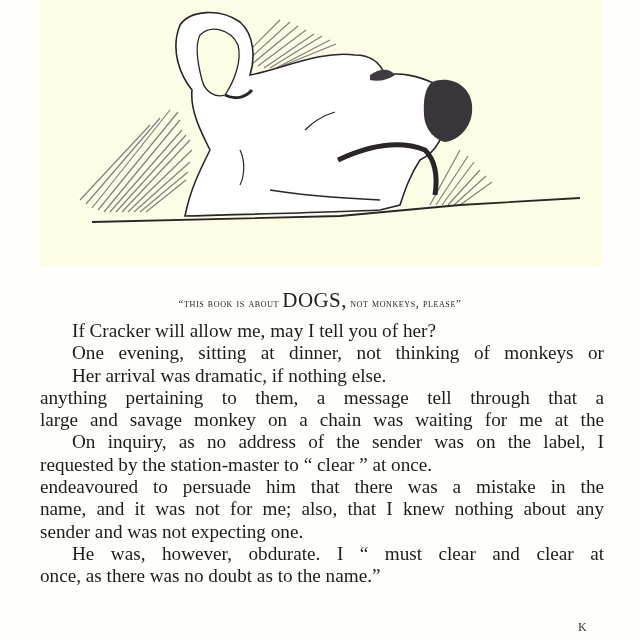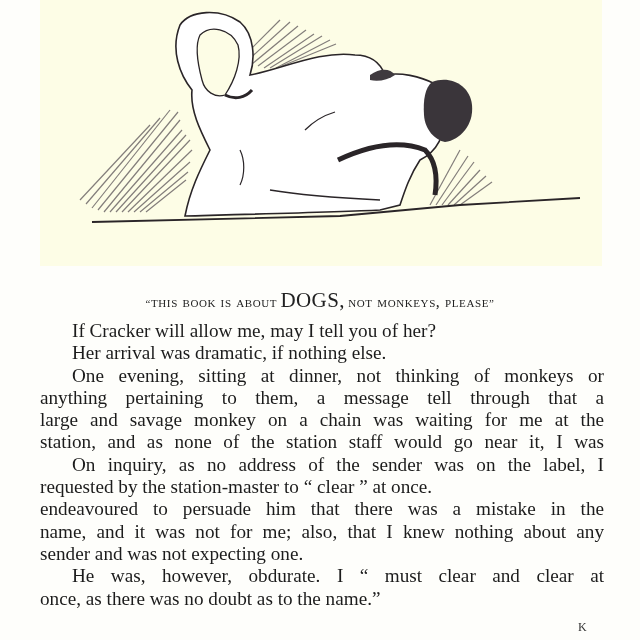--- a/index.html
+++ b/index.html
@@ -37,21 +37,21 @@
       width: 640px;
       top: 288px;
       text-align: center;
       font-size: 11px;
       letter-spacing: 0.6px;
       color: #222;
     }
     .caption .sc {
       font-variant: small-caps;
       text-transform: lowercase;
-      font-size: 16px;
+      font-size: 12px;
     }
     .caption .big {
       font-size: 21px;
       letter-spacing: 0.4px;
     }
     .body-text {
       position: absolute;
       left: 40px;
       top: 320px;
       width: 564px;
@@ -133,25 +133,24 @@
   </div>
 
   <div class="caption">
     <span>“</span><span class="sc">this book is about</span>
     <span class="big">DOGS,</span>
     <span class="sc">not monkeys, please</span><span>”</span>
   </div>
 
   <div class="body-text">
     <span class="line indent last">If Cracker will allow me, may I tell you of her?</span>
+    <span class="line indent">One evening, sitting at dinner, not thinking of monkeys or</span>
     <span class="line indent last">Her arrival was dramatic, if nothing else.</span>
-    <span class="line indent">One evening, sitting at dinner, not thinking of monkeys or</span>
     <span class="line">anything pertaining to them, a message tell through that a</span>
     <span class="line">large and savage monkey on a chain was waiting for me at the</span>
-    <span class="line">station, and as none of the station staff would go near it, I was</span>
     <span class="line indent">On inquiry, as no address of the sender was on the label, I</span>
     <span class="line last">requested by the station-master to “ clear ” at once.</span>
     <span class="line">endeavoured to persuade him that there was a mistake in the</span>
     <span class="line">name, and it was not for me; also, that I knew nothing about any</span>
     <span class="line last">sender and was not expecting one.</span>
     <span class="line indent">He was, however, obdurate. I “ must clear and clear at</span>
     <span class="line last">once, as there was no doubt as to the name.”</span>
   </div>
 
   <div class="signature">K</div>

